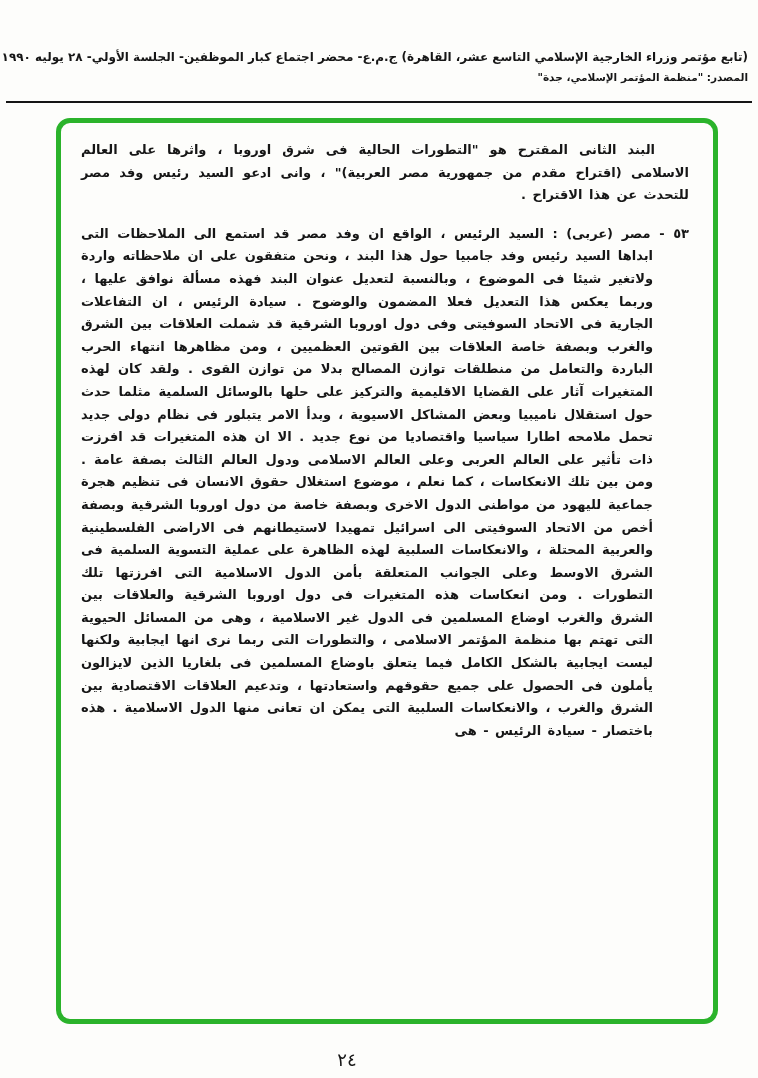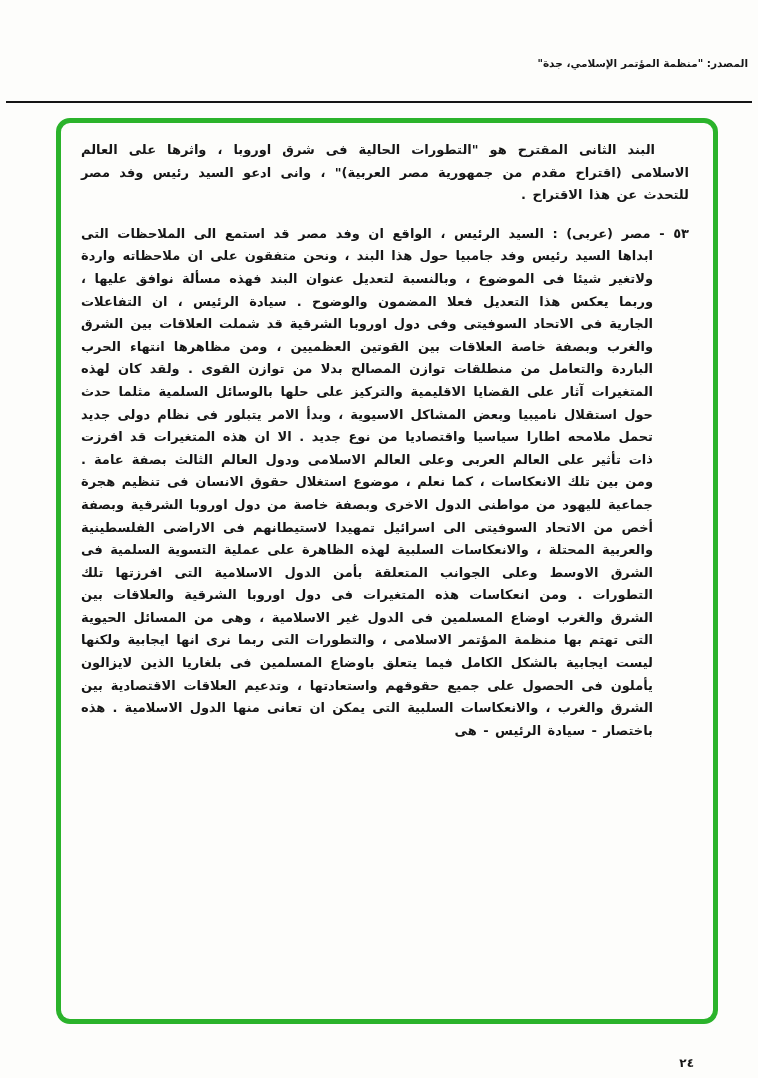--- a/index.html
+++ b/index.html
@@ -69,30 +69,32 @@
   }
   .para2 {
     padding-right: 36px;
     text-indent: -36px;
   }
   .page-number {
     position: absolute;
     bottom: 8px;
     left: 0;
     right: 64px;
-    font-size: 12px;
-    font-weight: bold;
+    text-align: center;
+    font-size: 18px;
+    font-weight: normal;
   }
 </style>
 </head>
 <body>
 
 <div class="page">
 
   <div class="header">
+    <div class="header-line1">(تابع مؤتمر وزراء الخارجية الإسلامي التاسع عشر، القاهرة) ج.م.ع- محضر اجتماع كبار الموظفين- الجلسة الأولي- ٢٨ يوليه ١٩٩٠</div>
     <div class="header-line2">المصدر: "منظمة المؤتمر الإسلامي، جدة"</div>
   </div>
 
   <div class="rule"></div>
 
   <div class="green-box">
     <p class="para para1">البند الثانى المقترح هو "التطورات الحالية فى شرق اوروبا ، واثرها على العالم الاسلامى (اقتراح مقدم من جمهورية مصر العربية)" ، وانى ادعو السيد رئيس وفد مصر للتحدث عن هذا الاقتراح .</p>
 
     <p class="para para2"><span>٥٣ -</span> <span>مصر (عربى) : السيد الرئيس ، الواقع ان وفد مصر قد استمع الى الملاحظات التى ابداها السيد رئيس وفد جامبيا حول هذا البند ، ونحن متفقون على ان ملاحظاته واردة ولاتغير شيئا فى الموضوع ، وبالنسبة لتعديل عنوان البند فهذه مسألة نوافق عليها ، وربما يعكس هذا التعديل فعلا المضمون والوضوح . سيادة الرئيس ، ان التفاعلات الجارية فى الاتحاد السوفيتى وفى دول اوروبا الشرقية قد شملت العلاقات بين الشرق والغرب وبصفة خاصة العلاقات بين القوتين العظميين ، ومن مظاهرها انتهاء الحرب الباردة والتعامل من منطلقات توازن المصالح بدلا من توازن القوى . ولقد كان لهذه المتغيرات آثار على القضايا الاقليمية والتركيز على حلها بالوسائل السلمية مثلما حدث حول استقلال ناميبيا وبعض المشاكل الاسيوية ، وبدأ الامر يتبلور فى نظام دولى جديد تحمل ملامحه اطارا سياسيا واقتصاديا من نوع جديد . الا ان هذه المتغيرات قد افرزت ذات تأثير على العالم العربى وعلى العالم الاسلامى ودول العالم الثالث بصفة عامة . ومن بين تلك الانعكاسات ، كما نعلم ، موضوع استغلال حقوق الانسان فى تنظيم هجرة جماعية لليهود من مواطنى الدول الاخرى وبصفة خاصة من دول اوروبا الشرقية وبصفة أخص من الاتحاد السوفيتى الى اسرائيل تمهيدا لاستيطانهم فى الاراضى الفلسطينية والعربية المحتلة ، والانعكاسات السلبية لهذه الظاهرة على عملية التسوية السلمية فى الشرق الاوسط وعلى الجوانب المتعلقة بأمن الدول الاسلامية التى افرزتها تلك التطورات . ومن انعكاسات هذه المتغيرات فى دول اوروبا الشرقية والعلاقات بين الشرق والغرب اوضاع المسلمين فى الدول غير الاسلامية ، وهى من المسائل الحيوية التى تهتم بها منظمة المؤتمر الاسلامى ، والتطورات التى ربما نرى انها ايجابية ولكنها ليست ايجابية بالشكل الكامل فيما يتعلق باوضاع المسلمين فى بلغاريا الذين لايزالون يأملون فى الحصول على جميع حقوقهم واستعادتها ، وتدعيم العلاقات الاقتصادية بين الشرق والغرب ، والانعكاسات السلبية التى يمكن ان تعانى منها الدول الاسلامية . هذه باختصار - سيادة الرئيس - هى</span></p>
   </div>

